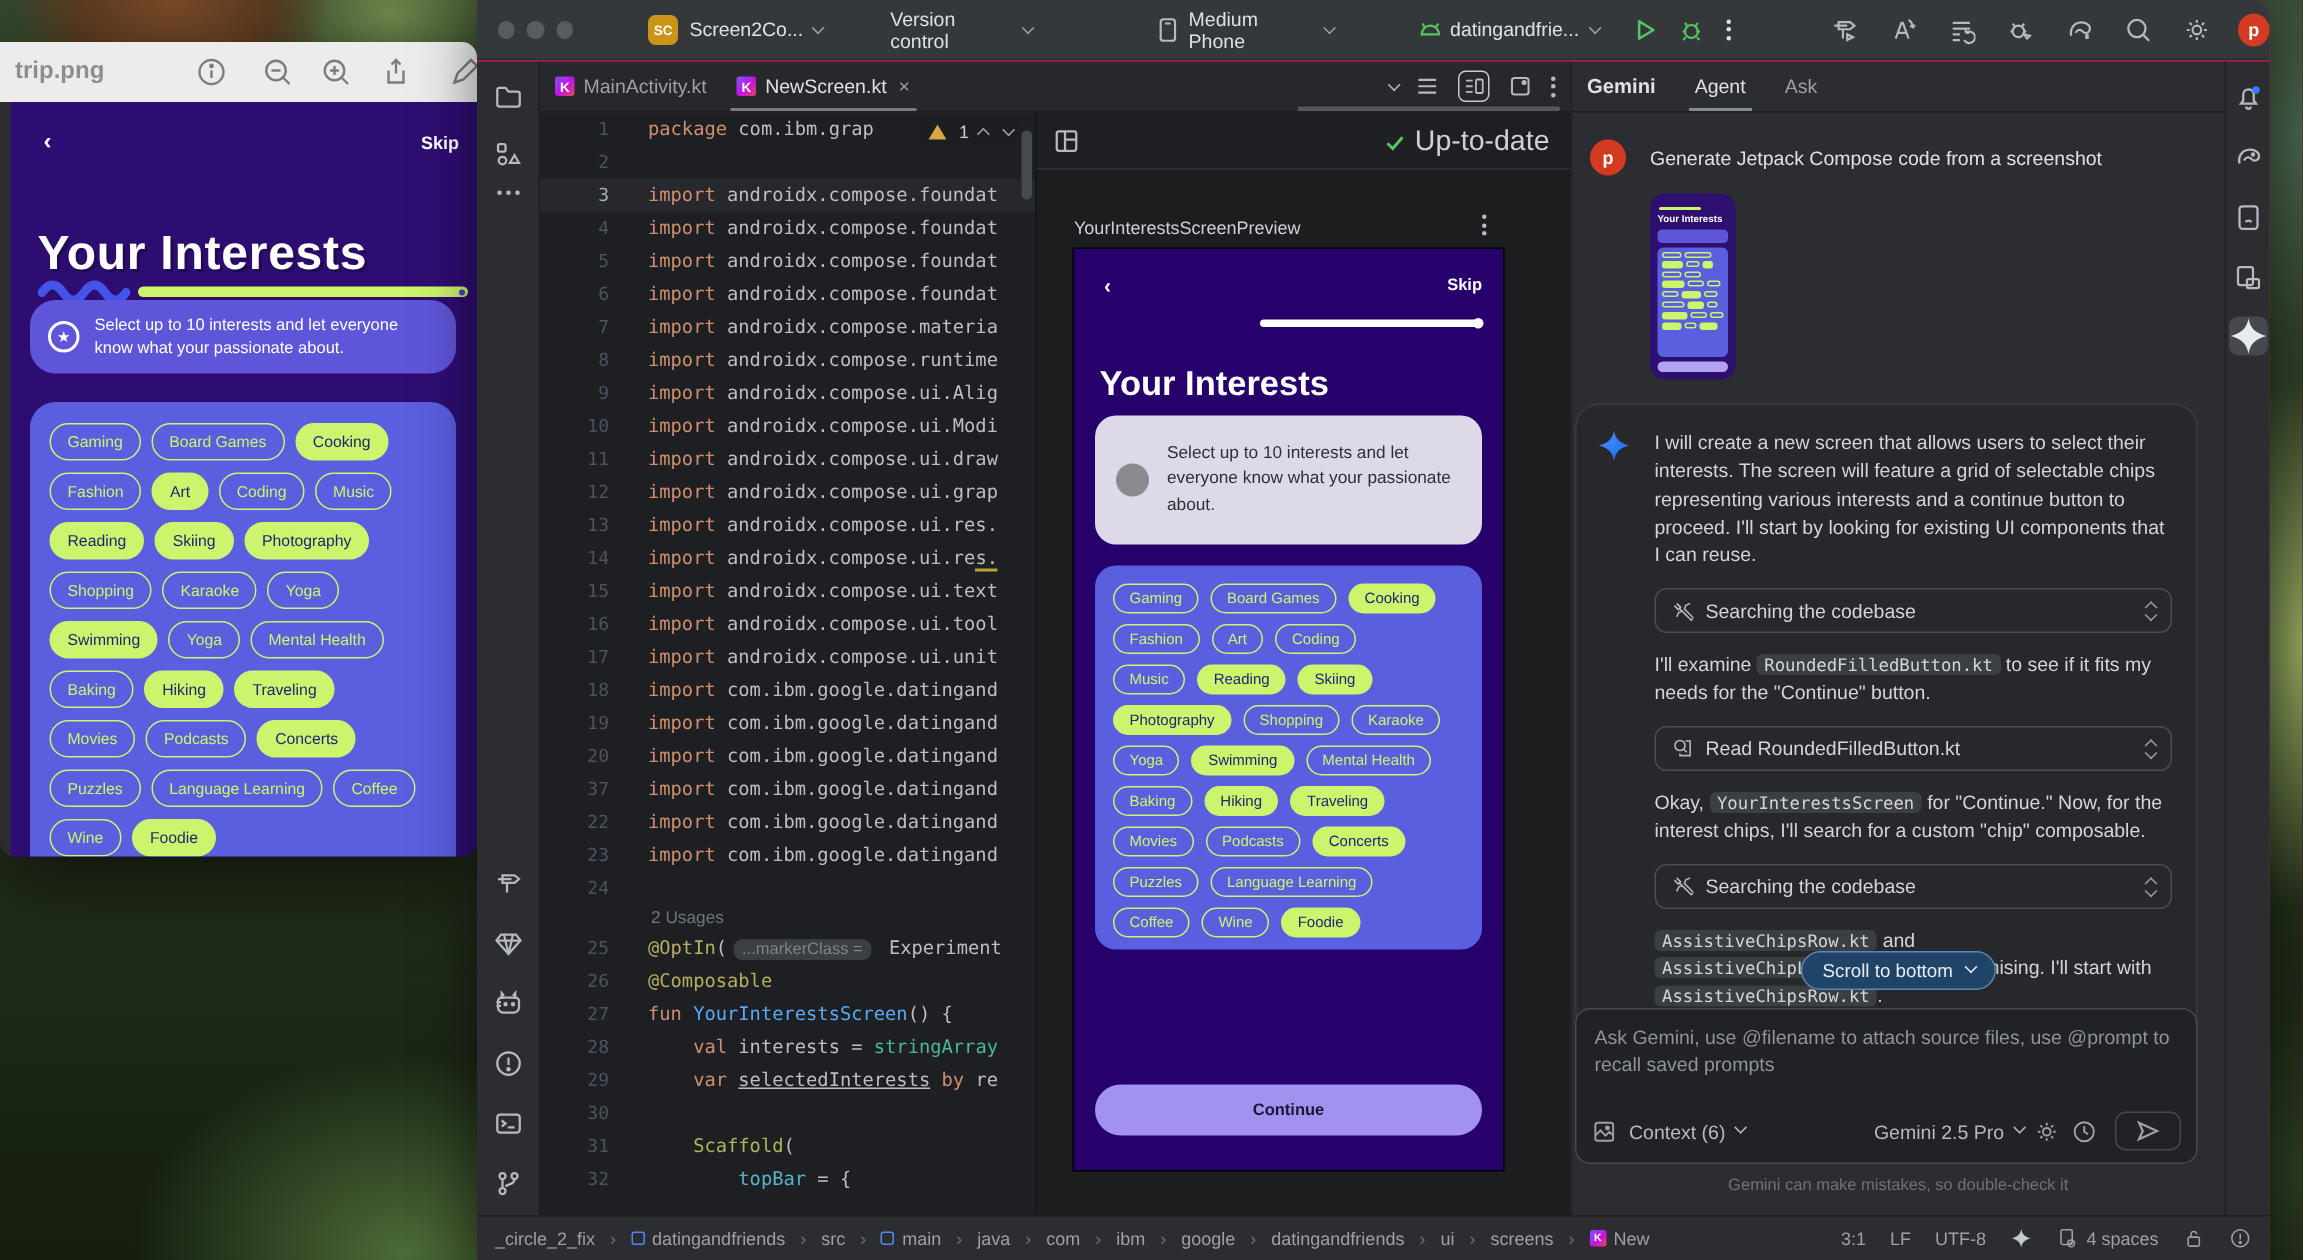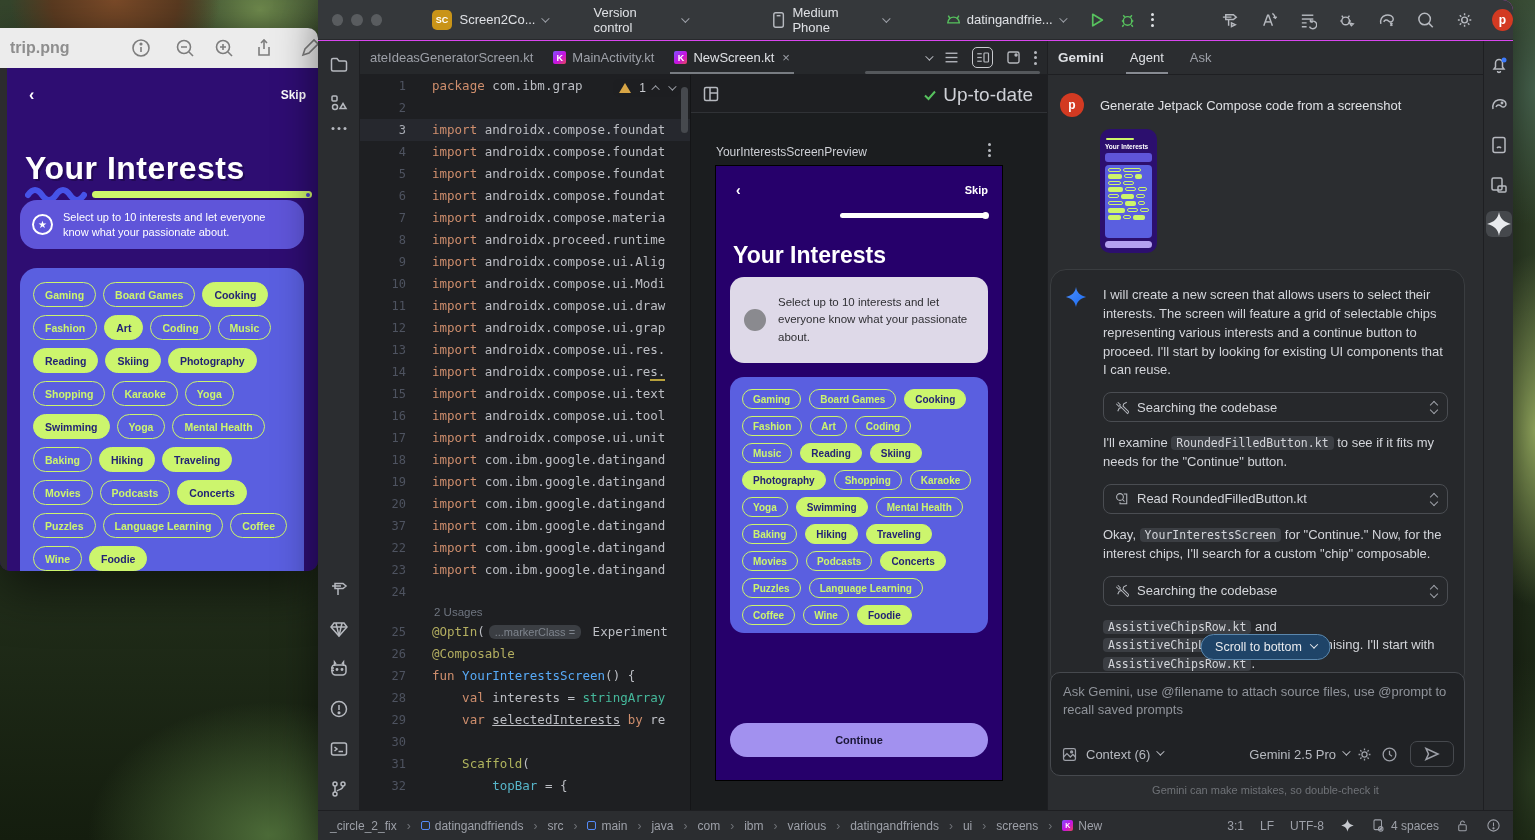--- a/index.html
+++ b/index.html
@@ -26,21 +26,21 @@
   .ql-ic { position:absolute; top:10px; width:20px; height:20px; color:#7d7d7d; }
   .ql-ic svg { width:100%; height:100%; }
   .ql-img { position:relative; width:318px; height:694px; background:#2e0d72; border-left:7px solid #2c2c2e; }
 
   
   .scr-toprow { position:absolute; display:flex; justify-content:space-between; align-items:center; }
   .back { color:#fff; font-weight:bold; }
   .skip { color:#fff; font-weight:bold; }
   .d-title { position:absolute; color:#fff; font-weight:800; letter-spacing:.5px; }
   .chip-row { display:flex; }
-  .chip { display:flex; align-items:center; justify-content:center; font-weight:bold; white-space:nowrap; }
+  .chip { display:flex; align-items:center; justify-content:center; font-weight:normal; white-space:nowrap; }
 
   
   #d-scr .chip { height:25px; padding:0 11px; border-radius:13px; border:1.5px solid #ccf56d;
      color:#ccf56d; font-size:10.5px; }
   #d-scr .chip.sel { background:#ccf56d; color:#232375; }
   #d-scr .chip-row { gap:7px; margin-bottom:8px; }
   .d-infocard { position:absolute; left:13px; top:132px; width:284px; height:49px; background:#5f55d9;
      border-radius:17px; display:flex; align-items:center; padding:0 12px; gap:10px; }
   .d-infotext { color:#fff; font-size:11px; line-height:1.35; }
   .d-star { width:21px; height:21px; min-width:21px; border:2px solid #fff; border-radius:50%;
@@ -49,21 +49,21 @@
      border-radius:17px; padding:14px 13px; }
   .d-continue { position:absolute; left:11px; top:557px; width:288px; height:38px; background:#b4a1f0;
      border-radius:20px; display:flex; align-items:center; justify-content:center;
      color:#1d1c4c; font-weight:bold; font-size:12px; }
   .d-progress { position:absolute; left:85px; top:123px; width:220px; height:7px; background:#cdf56a;
      border-radius:4px; }
   .d-progress i { position:absolute; right:2px; top:1.5px; width:4px; height:4px; border-radius:50%;
      background:#4a41c9; }
 
   
-  #ide { left:318px; top:0; width:1195px; height:840px; background:#d946ef;
+  #ide { left:318px; top:0; width:1195px; height:840px; background:#be185d;
      border-top-right-radius:10px; box-shadow:0 10px 40px rgba(0,0,0,.5); }
 
   #titlebar { position:absolute; left:0; top:0; width:1195px; height:40px; background:#35383b;
      border-top-right-radius:10px; border-bottom:1px solid #27292c; display:flex; align-items:center; }
   .tl { width:12px; height:12px; border-radius:50%; background:#595c5f; margin-right:8px; }
   .tbadge { width:20px; height:20px; border-radius:5px; background:#c99418; color:#fff; font-size:9px;
      font-weight:bold; display:flex; align-items:center; justify-content:center; }
   .tb-item { display:flex; align-items:center; gap:6px; color:#dfe1e5; font-size:13px; }
   .chv { display:inline-block; width:6px; height:6px; border-right:1.5px solid currentColor;
      border-bottom:1.5px solid currentColor; transform:rotate(45deg) translateY(-2px); }
@@ -447,23 +447,20 @@
           <circle cx="6" cy="5" r="2"></circle>
           <circle cx="14" cy="5" r="2"></circle>
           <circle cx="6" cy="15" r="2"></circle>
           <path d="M6 7v6M14 7c0 4-4 3-6 5"></path>
         </svg></span>
   </div>
 
   <div id="tabbar">
     <div id="tabs-list" style="display:flex">
         <div class="tab">
-          <span>ateIdeasGeneratorScreen.kt</span>
-        </div>
-        <div class="tab">
           <span class="kicon">K</span>
           <span>MainActivity.kt</span>
         </div>
         <div class="tab active">
           <span class="kicon">K</span>
           <span>NewScreen.kt</span>
           <span class="x">×</span>
         </div>
       </div>
     <div class="tabbar-right">
@@ -497,21 +494,21 @@
 
   <div id="editor">
     <div id="code-lines">
         <div class="code-row"><span class="lnum">1</span><span class="tok kw">package</span><span class="tok pl"> com.ibm.grap</span></div>
         <div class="code-row"><span class="lnum">2</span></div>
         <div class="code-row cur"><span class="lnum">3</span><span class="tok kw">import</span><span class="tok pl"> androidx.compose.foundat</span></div>
         <div class="code-row"><span class="lnum">4</span><span class="tok kw">import</span><span class="tok pl"> androidx.compose.foundat</span></div>
         <div class="code-row"><span class="lnum">5</span><span class="tok kw">import</span><span class="tok pl"> androidx.compose.foundat</span></div>
         <div class="code-row"><span class="lnum">6</span><span class="tok kw">import</span><span class="tok pl"> androidx.compose.foundat</span></div>
         <div class="code-row"><span class="lnum">7</span><span class="tok kw">import</span><span class="tok pl"> androidx.compose.materia</span></div>
-        <div class="code-row"><span class="lnum">8</span><span class="tok kw">import</span><span class="tok pl"> androidx.proceed.runtime</span></div>
+        <div class="code-row"><span class="lnum">8</span><span class="tok kw">import</span><span class="tok pl"> androidx.compose.runtime</span></div>
         <div class="code-row"><span class="lnum">9</span><span class="tok kw">import</span><span class="tok pl"> androidx.compose.ui.Alig</span></div>
         <div class="code-row"><span class="lnum">10</span><span class="tok kw">import</span><span class="tok pl"> androidx.compose.ui.Modi</span></div>
         <div class="code-row"><span class="lnum">11</span><span class="tok kw">import</span><span class="tok pl"> androidx.compose.ui.draw</span></div>
         <div class="code-row"><span class="lnum">12</span><span class="tok kw">import</span><span class="tok pl"> androidx.compose.ui.grap</span></div>
         <div class="code-row"><span class="lnum">13</span><span class="tok kw">import</span><span class="tok pl"> androidx.compose.ui.res.</span></div>
         <div class="code-row"><span class="lnum">14</span><span class="tok kw">import</span><span class="tok pl"> androidx.compose.ui.re</span><span class="tok pl wu">s.</span></div>
         <div class="code-row"><span class="lnum">15</span><span class="tok kw">import</span><span class="tok pl"> androidx.compose.ui.text</span></div>
         <div class="code-row"><span class="lnum">16</span><span class="tok kw">import</span><span class="tok pl"> androidx.compose.ui.tool</span></div>
         <div class="code-row"><span class="lnum">17</span><span class="tok kw">import</span><span class="tok pl"> androidx.compose.ui.unit</span></div>
         <div class="code-row"><span class="lnum">18</span><span class="tok kw">import</span><span class="tok pl"> com.ibm.google.datingand</span></div>
@@ -825,21 +822,21 @@
         <span class="crumb-sep">›</span>
         <span class="crumb">
           <span>com</span>
         </span>
         <span class="crumb-sep">›</span>
         <span class="crumb">
           <span>ibm</span>
         </span>
         <span class="crumb-sep">›</span>
         <span class="crumb">
-          <span>various</span>
+          <span>google</span>
         </span>
         <span class="crumb-sep">›</span>
         <span class="crumb">
           <span>datingandfriends</span>
         </span>
         <span class="crumb-sep">›</span>
         <span class="crumb">
           <span>ui</span>
         </span>
         <span class="crumb-sep">›</span>

